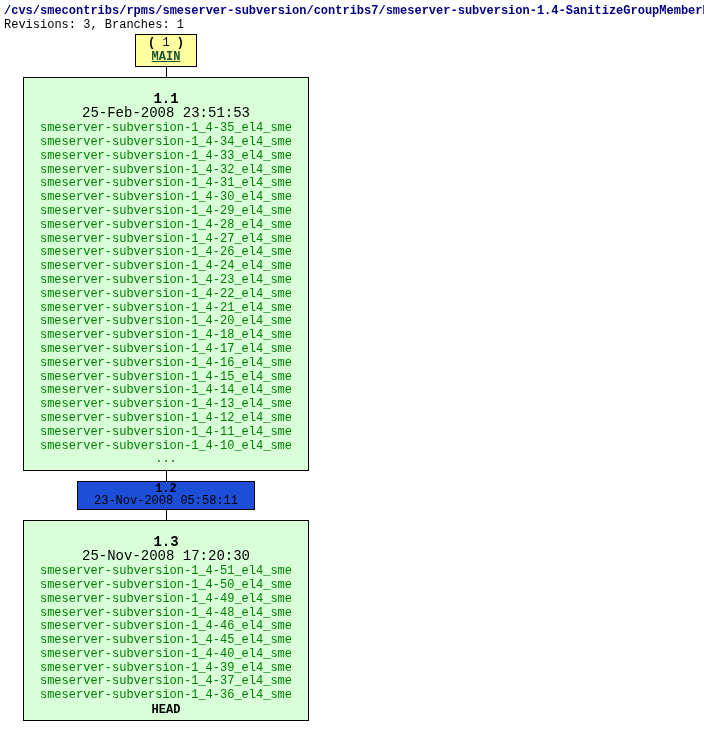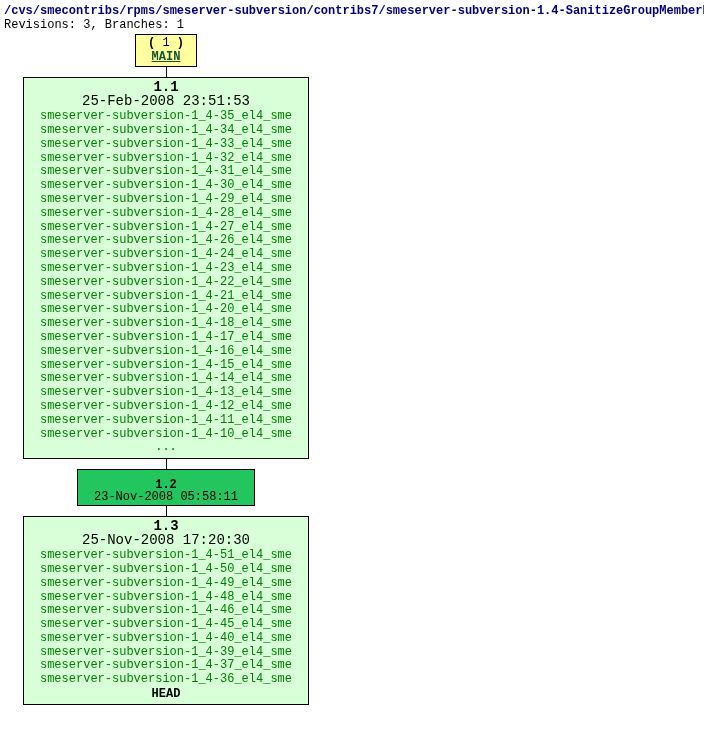--- a/index.html
+++ b/index.html
@@ -40,21 +40,21 @@
     padding: 2px 12px;
   }
   .num-row {
     line-height: 1.1;
   }
   .brackets { font-weight: bold; }
   .main-label { color: #14532d; font-weight: bold; text-decoration: underline; }
   .box-green {
     background: #d8ffd8;
     width: 278px;
-    padding: 2px 3px 3px 3px;
+    padding: 14px 3px 3px 3px;
   }
   .rev-title {
     color: #000;
     font-weight: bold;
     font-size: 14px;
     line-height: 1.0;
   }
   .rev-date {
     color: #000;
     font-size: 14px;
@@ -67,22 +67,22 @@
     font-weight: normal;
     font-size: 12px;
     line-height: 1.15;
   }
   .head-lbl {
     color: #000;
     font-weight: bold;
     font-size: 12px;
   }
   .box-small {
-    background: #22c55e;
-    padding: 9px 16px 2px 16px;
+    background: #1d4ed8;
+    padding: 1px 16px 2px 16px;
   }
   .rev-title-sm {
     color: #000;
     font-weight: bold;
     font-size: 12px;
     line-height: 1.0;
   }
   .rev-date-sm {
     color: #000;
     font-size: 12px;

